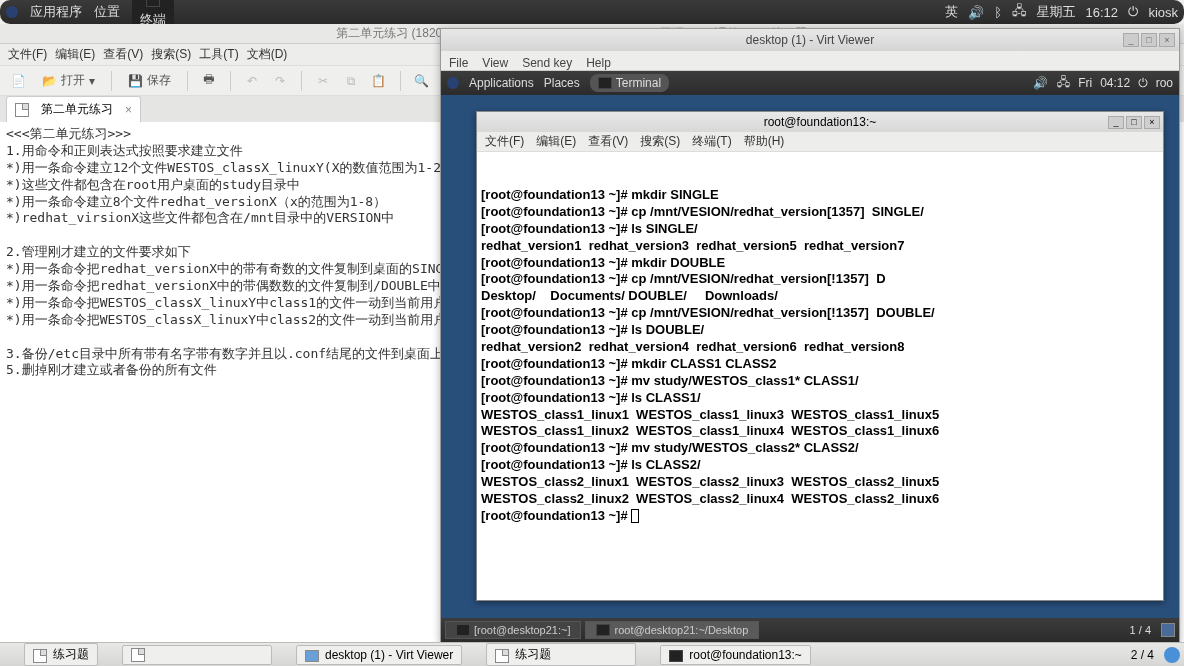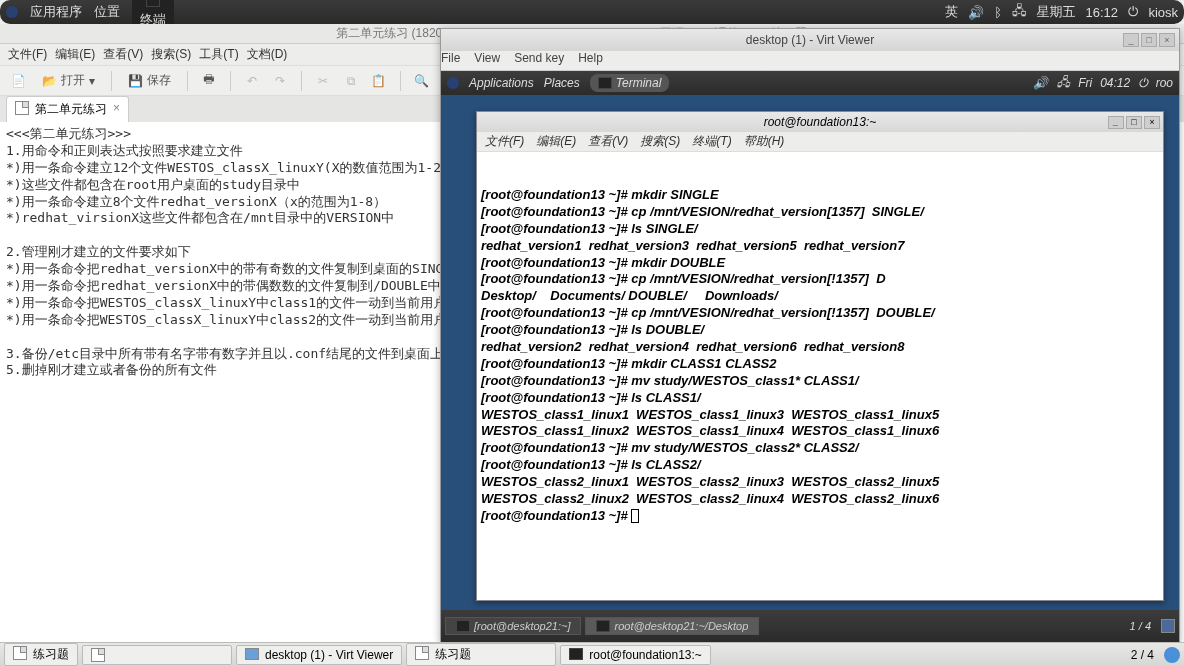--- a/index.html
+++ b/index.html
@@ -14,57 +14,57 @@
 
 
 .gedit-window { position: absolute; left: 0; top: 24px; right: 0; height: 620px; background: #fff; }
 .gedit-titlebar { height: 20px; background: #e8e8e6; color: #777; display: flex; align-items: center; justify-content: center; font-size: 12px; border-bottom: 1px solid #ccc; }
 .gedit-menubar { height: 22px; background: #ededeb; display: flex; align-items: center; padding: 0 8px; gap: 8px; font-size: 12px; color: #333; border-bottom: 1px solid #ddd; }
 .gedit-toolbar { height: 30px; background: #efefed; display: flex; align-items: center; padding: 0 8px; gap: 6px; border-bottom: 1px solid #ddd; }
 .gedit-toolbar .tbtn { width: 22px; height: 22px; display: flex; align-items: center; justify-content: center; color: #555; border-radius: 2px; }
 .gedit-toolbar .open-btn { width: auto; padding: 0 6px; gap: 4px; display: flex; align-items: center; }
 .gedit-toolbar .sep { width: 1px; height: 20px; background: #ccc; margin: 0 4px; }
 .gedit-tabbar { height: 26px; background: #e5e5e3; display: flex; align-items: flex-end; padding: 0 6px; }
-.gedit-tab { background: #fff; border: 1px solid #ccc; border-bottom: none; border-radius: 3px 3px 0 0; padding: 4px 8px; display: flex; gap: 6px; font-size: 12px; }
+.gedit-tab { background: #fff; border: 1px solid #ccc; border-bottom: none; border-radius: 3px 3px 0 0; padding: 4px 8px; display: flex; align-items: center; gap: 12px; font-size: 12px; }
 .gedit-tab .close-x { color: #888; font-size: 12px; }
 .gedit-content { background: #fff; padding: 4px 6px; font-family: monospace; font-size: 13px; color: #333; line-height: 1.3; white-space: pre; }
 
 
 .virt-window { position: absolute; left: 440px; top: 28px; width: 740px; height: 615px; background: #dedede; border: 1px solid #999; box-shadow: 0 2px 8px rgba(0,0,0,0.3); }
 .virt-titlebar { height: 22px; background: linear-gradient(#e8e8e8, #d5d5d5); display: flex; align-items: center; justify-content: center; font-size: 12px; color: #444; position: relative; }
 .virt-titlebar .win-controls { position: absolute; right: 4px; display: flex; gap: 2px; }
 .virt-titlebar .win-btn { width: 16px; height: 14px; background: #ccc; border: 1px solid #aaa; font-size: 9px; display: flex; align-items: center; justify-content: center; color: #666; }
-.virt-menubar { height: 20px; background: #ededeb; display: flex; align-items: flex-start; padding: 0 0; gap: 14px; font-size: 12px; color: #444; border-bottom: 1px solid #ccc; }
-
-
-.guest-area { position: absolute; top: 42px; left: 0; right: 0; bottom: 0; background: #284e7a; font-style: italic; }
+.virt-menubar { height: 20px; background: #ededeb; display: flex; align-items: flex-end; padding: 0 8px; gap: 14px; font-size: 12px; color: #444; border-bottom: 1px solid #ccc; }
+
+
+.guest-area { position: absolute; top: 42px; left: 0; right: 0; bottom: 0; background: #284e7a; }
 .guest-panel { height: 24px; background: linear-gradient(#3c3c3c, #2b2b2b); color: #ddd; display: flex; align-items: center; padding: 0 6px; font-size: 12px; }
 .guest-panel .g-left { display: flex; gap: 10px; align-items: center; }
 .guest-panel .g-right { margin-left: auto; display: flex; gap: 8px; align-items: center; }
 .guest-panel .term-tab { background: #555; padding: 2px 8px; display: flex; gap: 4px; align-items: center; border-radius: 8px; }
 
 
 .terminal-window { position: absolute; left: 35px; top: 40px; width: 688px; height: 490px; background: #fff; border: 1px solid #888; box-shadow: 0 2px 6px rgba(0,0,0,0.4); }
 .term-titlebar { height: 20px; background: linear-gradient(#e8e8e8, #d8d8d8); display: flex; align-items: center; justify-content: center; font-size: 12px; position: relative; }
 .term-titlebar .win-controls { position: absolute; right: 3px; display: flex; gap: 2px; }
 .term-titlebar .win-btn { width: 16px; height: 13px; background: #cfcfcf; border: 1px solid #aaa; font-size: 9px; display: flex; align-items: center; justify-content: center; }
 .term-menubar { height: 20px; background: #ededeb; display: flex; align-items: center; padding: 0 8px; gap: 12px; font-size: 12px; color: #333; border-bottom: 1px solid #ddd; }
 .term-content { background: #fff; font-family: "DejaVu Sans Mono", monospace; font-size: 13px; padding: 2px 4px; line-height: 1.3; white-space: pre; color: #000; font-weight: bold; margin-top: 33px; }
 .cursor-block { display: inline-block; width: 8px; height: 14px; border: 1px solid #000; vertical-align: text-bottom; }
 
 
-.guest-taskbar { position: absolute; bottom: 0; left: 0; right: 0; height: 32px; background: linear-gradient(#3c3c3c, #2b2b2b); display: flex; align-items: center; padding: 0 4px; gap: 4px; font-size: 11px; color: #ccc; }
+.guest-taskbar { position: absolute; bottom: 0; left: 0; right: 0; height: 24px; background: linear-gradient(#3c3c3c, #2b2b2b); display: flex; align-items: center; padding: 0 4px; gap: 4px; font-size: 11px; color: #ccc; }
 .guest-taskbar .task-btn { background: #444; border: 1px solid #555; padding: 2px 10px; display: flex; align-items: center; gap: 4px; }
 .guest-taskbar .task-btn.active { background: #5a5a5a; }
 .guest-taskbar .ws-ind { margin-left: auto; color: #ddd; padding-right: 6px; }
 .guest-taskbar .ws-square { width: 14px; height: 14px; background: #4a6a9a; border: 1px solid #888; }
 
 
 .host-taskbar { position: absolute; bottom: 0; left: 0; right: 0; height: 24px; background: linear-gradient(#e8e8e6, #d6d6d4); border-top: 1px solid #bbb; display: flex; align-items: center; padding: 0 4px; gap: 4px; font-size: 12px; }
-.host-taskbar .task-btn { background: #efefed; border: 1px solid #bbb; padding: 2px 8px; display: flex; align-items: flex-start; gap: 6px; min-width: 150px; border-radius: 2px; }
+.host-taskbar .task-btn { background: #efefed; border: 1px solid #bbb; padding: 2px 8px; display: flex; align-items: flex-end; gap: 6px; min-width: 150px; border-radius: 2px; margin-left: 20px; }
 .doc-icon { width: 14px; height: 14px; background: #fff; border: 1px solid #888; position: relative; }
 .doc-icon::after { content: ""; position: absolute; top: 0; right: 0; width: 5px; height: 5px; background: #ddd; border-left: 1px solid #888; border-bottom: 1px solid #888; }
 .term-icon { width: 14px; height: 12px; background: #222; border: 1px solid #444; }
 .fedora-dot { width: 12px; height: 12px; background: #294172; border-radius: 50%; display: inline-block; }
 </style>
 </head>
 <body>
 
 <div class="host-panel">
   <div class="left">

